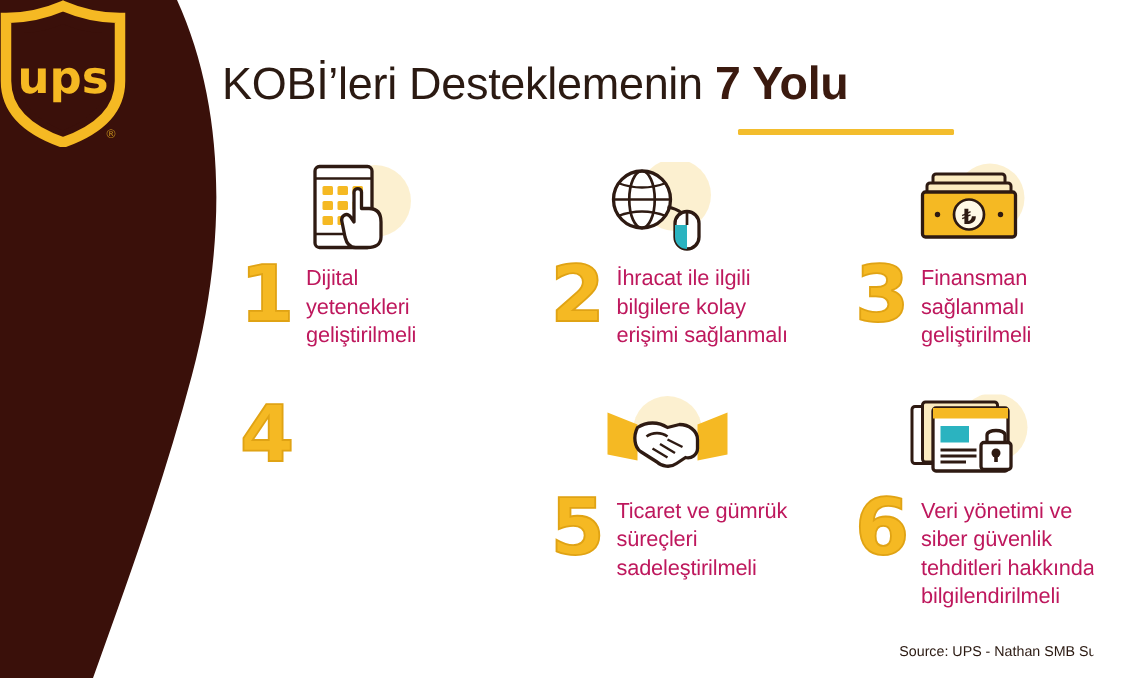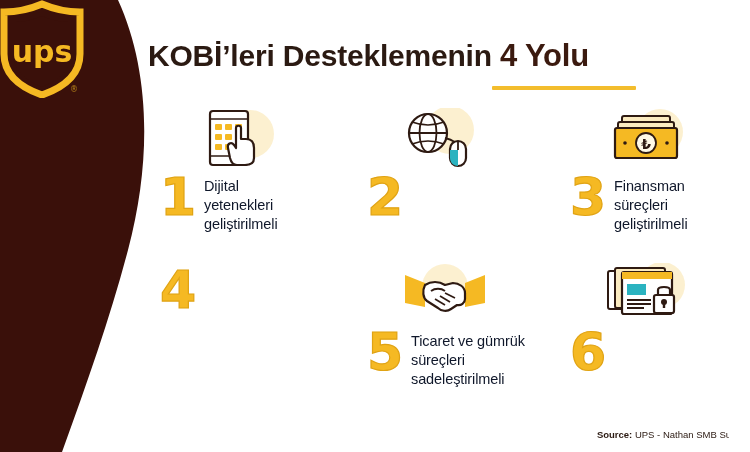--- a/index.html
+++ b/index.html
@@ -17,21 +17,21 @@
 
   .ups-logo{position:absolute;left:-6px;top:14px;width:84px;height:98px;}
 
   
   .title{
     position:absolute;left:148px;top:38px;width:560px;height:46px;
     white-space:nowrap;
   }
   .title .t-reg{
     font-size:30px;color:#2b1a12;letter-spacing:-0.2px;
-    font-weight:700;
+    font-weight:400;
   }
   .title .t-bold{
     font-size:31px;color:#3b1a0f;font-weight:700;letter-spacing:-0.2px;
   }
   .title-underline{
     position:absolute;left:492px;top:86px;width:144px;height:4px;
     background:#f3bd2d;border-radius:1px;
   }
 
   
@@ -54,52 +54,52 @@
   .row{display:flex;align-items:flex-start;margin-top:2px;}
   .num{
     font-size:52px;font-weight:700;line-height:0.92;
     color:#f5b923;
     -webkit-text-stroke:1.2px #e0a314;
     width:44px;flex:0 0 44px;text-align:left;
     margin-top:2px;
     font-family:"DejaVu Sans",sans-serif;
   }
   .lbl{
-    font-size:14.5px;line-height:1.30;color:#0f172a;
+    font-size:14.5px;line-height:1.30;color:#be185d;
     padding-top:5px;white-space:pre-line;
     letter-spacing:-0.1px;
   }
 
   
   .source{
     position:absolute;right:-2px;bottom:12px;
     font-size:9.5px;color:#2b1a12;white-space:nowrap;
   }
-  .source b{font-weight:700;text-align:center;}
+  .source b{font-weight:400;text-align:center;}
 </style>
 </head>
 <body>
 
 <div class="stage">
 
   <div class="brand-panel">
     <svg width="200" height="452" viewBox="0 0 200 452" xmlns="http://www.w3.org/2000/svg">
       <path d="M0,0 L118,0 C150,70 152,160 128,250 C110,318 88,380 62,452 L0,452 Z" fill="#3A100A"></path>
     </svg>
 
     <svg class="ups-logo" viewBox="0 0 84 98" xmlns="http://www.w3.org/2000/svg">
       <path d="M42,4 C28,10 14,12 4,12 L4,54 C4,76 22,88 42,95 C62,88 80,76 80,54 L80,12 C70,12 56,10 42,4 Z" fill="none" stroke="#F5B923" stroke-width="7"></path>
       <path d="M42,16 C31,21 20,22 13,22 L13,54 C13,71 27,81 42,87 C57,81 71,71 71,54 L71,22 C64,22 53,21 42,16 Z" fill="#3A100A"></path>
       <text x="42" y="62" text-anchor="middle" font-family="DejaVu Sans, sans-serif" font-size="30" font-weight="700" fill="#F5B923">ups</text>
       <text x="74" y="92" text-anchor="middle" font-family="DejaVu Sans, sans-serif" font-size="8" fill="#B8851A">®</text>
     </svg>
   </div>
 
   <div class="title">
-    <span class="t-reg">KOBİ’leri Desteklemenin </span><span class="t-bold">4 Yolu</span>
+    <span class="t-reg">KOBİ’leri Desteklemenin </span><span class="t-bold">7 Yolu</span>
   </div>
   <div class="title-underline"></div>
 
   <div class="grid">
 
     <div class="cell c0">
       <div class="icon-wrap">
         <svg width="120" height="62" viewBox="0 0 120 62" xmlns="http://www.w3.org/2000/svg">
           <circle cx="62" cy="26" r="24" fill="#FBEBC0" opacity="0.75"></circle>
           <rect x="22" y="3" width="38" height="54" rx="3" fill="#fff" stroke="#2E1A12" stroke-width="2.2"></rect>
@@ -136,40 +136,43 @@
           <path d="M17,14 Q33,20 49,14" fill="none" stroke="#2E1A12" stroke-width="1.6"></path>
           <path d="M17,36 Q33,30 49,36" fill="none" stroke="#2E1A12" stroke-width="1.6"></path>
           <path d="M50,30 C60,32 62,36 62,40" fill="none" stroke="#2E1A12" stroke-width="2"></path>
           <rect x="55" y="33" width="16" height="25" rx="8" fill="#fff" stroke="#2E1A12" stroke-width="2.2"></rect>
           <path d="M55,42 L55,50 C55,55 59,58 63,58 L63,42 Z" fill="#2BB3C0"></path>
           <line x1="63" y1="34" x2="63" y2="42" stroke="#2E1A12" stroke-width="1.8"></line>
         </svg>
       </div>
       <div class="row">
         <div class="num">2</div>
+        <div class="lbl">İhracat ile ilgili
+bilgilere kolay
+erişimi sağlanmalı</div>
       </div>
     </div>
 
     <div class="cell c2">
       <div class="icon-wrap">
         <svg width="120" height="62" viewBox="0 0 120 62" xmlns="http://www.w3.org/2000/svg">
           <circle cx="62" cy="24" r="23" fill="#FBEBC0" opacity="0.75"></circle>
           <rect x="24" y="8" width="48" height="8" rx="2" fill="#FBEBC0" stroke="#2E1A12" stroke-width="2"></rect>
           <rect x="20" y="14" width="56" height="8" rx="2" fill="#FBEBC0" stroke="#2E1A12" stroke-width="2"></rect>
           <rect x="17" y="20" width="62" height="30" rx="2" fill="#F5B923" stroke="#2E1A12" stroke-width="2.2"></rect>
           <circle cx="48" cy="35" r="10" fill="#FFF9E6" stroke="#2E1A12" stroke-width="1.8"></circle>
           <text x="48" y="41" text-anchor="middle" font-family="DejaVu Sans, sans-serif" font-size="14" font-weight="700" fill="#2E1A12">₺</text>
           <circle cx="27" cy="35" r="1.8" fill="#2E1A12"></circle>
           <circle cx="69" cy="35" r="1.8" fill="#2E1A12"></circle>
         </svg>
       </div>
       <div class="row">
         <div class="num">3</div>
         <div class="lbl">Finansman
-süreçleri
+sağlanmalı
 geliştirilmeli</div>
       </div>
     </div>
 
     <div class="cell c3">
       <div class="row">
         <div class="num">4</div>
       </div>
     </div>
 
@@ -209,20 +212,24 @@
             <rect x="29" y="44" width="17" height="2"></rect>
           </g>
           <rect x="56" y="32" width="20" height="18" rx="2" fill="#fff" stroke="#2E1A12" stroke-width="2.2"></rect>
           <path d="M60,32 L60,27 C60,23 72,23 72,27 L72,32" fill="none" stroke="#2E1A12" stroke-width="2.2"></path>
           <circle cx="66" cy="39" r="3" fill="#2E1A12"></circle>
           <rect x="64.8" y="39" width="2.4" height="6" fill="#2E1A12"></rect>
         </svg>
       </div>
       <div class="row">
         <div class="num">6</div>
+        <div class="lbl">Veri yönetimi ve
+siber güvenlik
+tehditleri hakkında
+bilgilendirilmeli</div>
       </div>
     </div>
 
   </div>
 
   <div class="source">
     <b>Source:</b><span> UPS - Nathan SMB Su</span>
   </div>
 
 </div>

